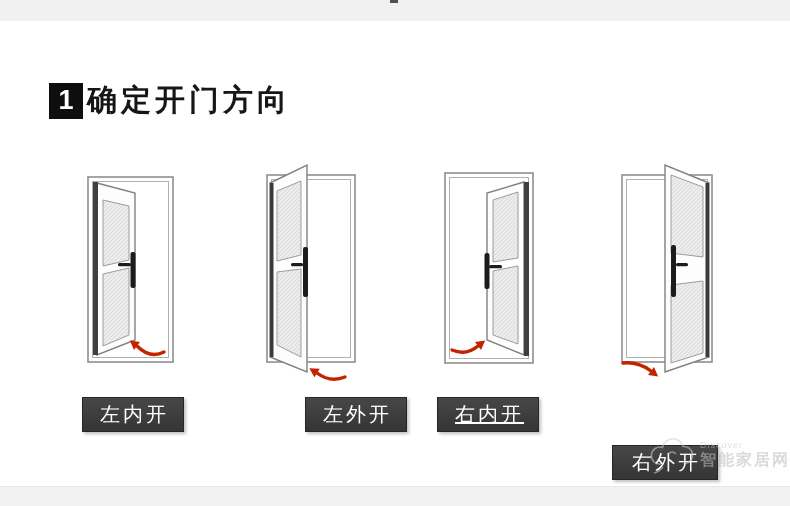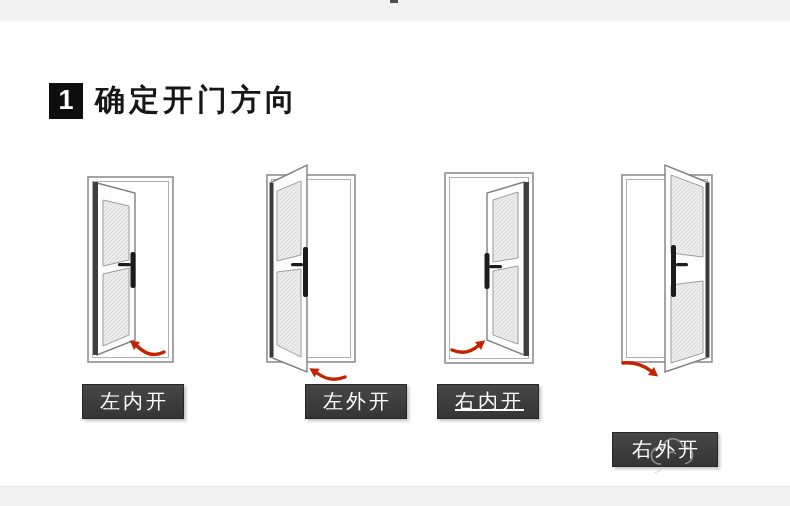--- a/index.html
+++ b/index.html
@@ -11,32 +11,32 @@
   .band-bottom{position:absolute;left:0;top:486px;width:790px;height:20px;background:#f2f2f2;border-top:1px solid #e7e7e7;}
   .top-notch{position:absolute;left:390px;top:0;width:8px;height:3px;background:#4f4f4f;}
 
   .header{position:absolute;left:49px;top:80px;display:flex;align-items:center;}
   .step-box{
     width:34px;height:36px;background:#0e0e0e;color:#ffffff;
     display:flex;align-items:center;justify-content:center;
     font-size:27px;font-weight:bold;
   }
   .page-title{
-    margin-left:12px;font-size:30px;font-weight:bold;color:#161616;
+    margin-left:4px;font-size:30px;font-weight:bold;color:#161616;
     letter-spacing:4px;white-space:nowrap;
   }
 
   .door-svg{position:absolute;width:160px;height:240px;}
   #door1{left:50px;top:150px;}
   #door2{left:235px;top:145px;height:245px;}
   #door3{left:425px;top:145px;height:245px;}
   #door4{left:605px;top:145px;height:245px;}
 
   .door-label{
-    position:absolute;top:384px;width:102px;height:35px;
+    position:absolute;top:397px;width:102px;height:35px;
     background:linear-gradient(#474747,#353535);
     border:1px solid #262626;
     box-shadow:2px 2px 3px rgba(0,0,0,0.25);
     color:#ffffff;font-size:20px;letter-spacing:3px;
     display:flex;align-items:center;justify-content:center;
     box-sizing:border-box;padding-left:3px;
   }
   #label1{left:82px;}
   #label2{left:257px;margin-left:48px;}
   #label3{left:437px;text-decoration:underline;}
@@ -141,15 +141,19 @@
 <div id="label2" class="door-label">左外开</div>
 <div id="label3" class="door-label">右内开</div>
 <div id="label4" class="door-label">右外开</div>
 
 <div class="watermark">
   <svg width="46" height="42" viewBox="0 0 46 42">
     <path d="M13 30 a8.5 8.5 0 1 1 1.5 -16.5 a10.5 10.5 0 0 1 20.5 -1 a8 8 0 1 1 2 17.2" fill="none" stroke="#cfcfcf" stroke-width="1.6"></path>
     <path d="M15 33 q-4 5 -9 6" fill="none" stroke="#cfcfcf" stroke-width="1.4"></path>
     <path d="M20 20 q4 -4 8 0" fill="none" stroke="#d6d6d6" stroke-width="1.3"></path>
   </svg>
+  <div class="wm-text">
+    <span class="wm-line1">Discover</span>
+    <span class="wm-line2">智能家居网</span>
+  </div>
 </div>
 
 <div class="band-bottom"></div>
 
 </body></html>

